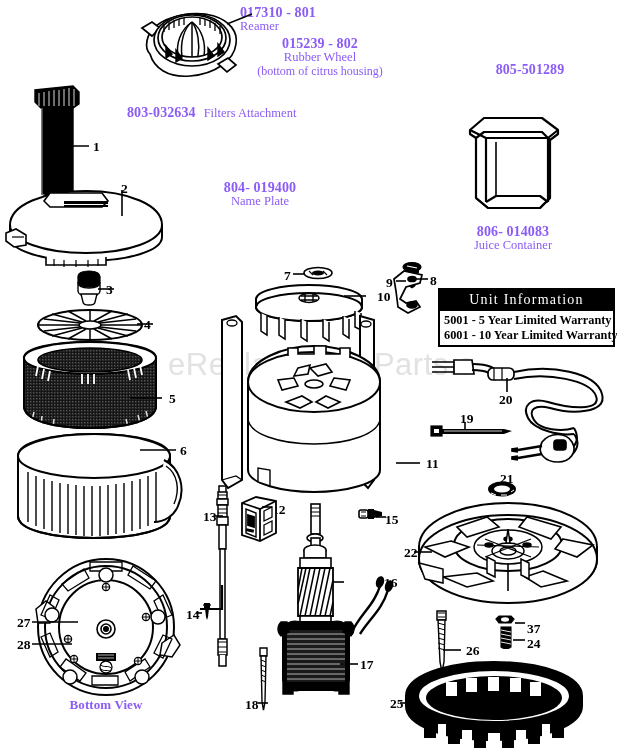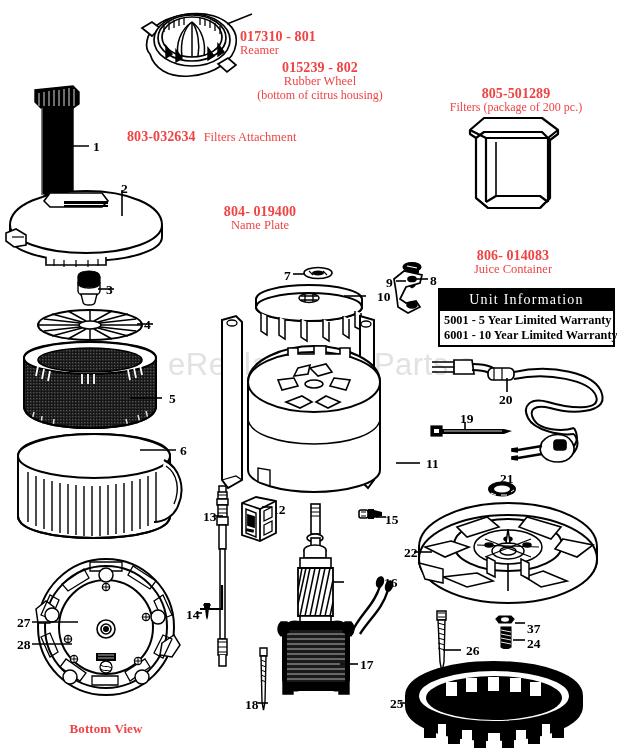--- a/index.html
+++ b/index.html
@@ -19,23 +19,22 @@
     position: absolute; left: 0; top: 0;
     width: 617px; height: 750px;
     background: #ffffff;
   }
 
   
   .lbl {
     position: absolute;
     text-align: center;
     line-height: 1.08;
-    color: #ef4444;
+    color: #8b5cf6;
     white-space: nowrap;
-    margin-top: 24px;
   }
   .pn {
     font-family: "Liberation Serif", serif;
     font-weight: bold;
     font-size: 13px;
     letter-spacing: 0.1px;
   }
   .pn-big { font-size: 14px; }
   .desc {
     font-family: "Liberation Serif", serif;
@@ -158,23 +157,22 @@
     <span class="pn pn-big">803-032634</span>
     <span class="desc">Filters Attachment</span>
   </div>
 
 
   <div class="lbl" style="left:198px; top:180px; width:124px;">
     <div class="pn pn-big">804- 019400</div>
     <div class="desc">Name Plate</div>
   </div>
 
-  <div class="lbl" style="left:430px; top:62px; width:172px;text-align:center;">
+  <div class="lbl" style="left:444px; top:62px; width:172px;text-align:center;">
     <div class="pn pn-big">805-501289</div>
-    <div class="desc desc-sm">Filters (package of 200 pc.)</div>
   </div>
 
   <div class="art" style="left:462px; top:112px;">
     <svg width="104" height="110" viewBox="0 0 104 110">
       <g class="ln" stroke-width="2.2" stroke-linejoin="round">
         <path d="M8 18 L22 6 L80 6 L96 18 L96 22 L88 28 L88 86 L78 96 L26 96 L14 86 L14 26 L8 22 Z" fill="#fff"></path>
         <path d="M8 18 L24 26 L86 26 L96 18" fill="#fff"></path>
         <path d="M14 26 L22 20 L80 20 L88 28" fill="none"></path>
         <path d="M24 26 L24 90 M86 26 L86 90" fill="none"></path>
         <path d="M24 90 L34 84 L78 84 L86 90" fill="#fff"></path>

